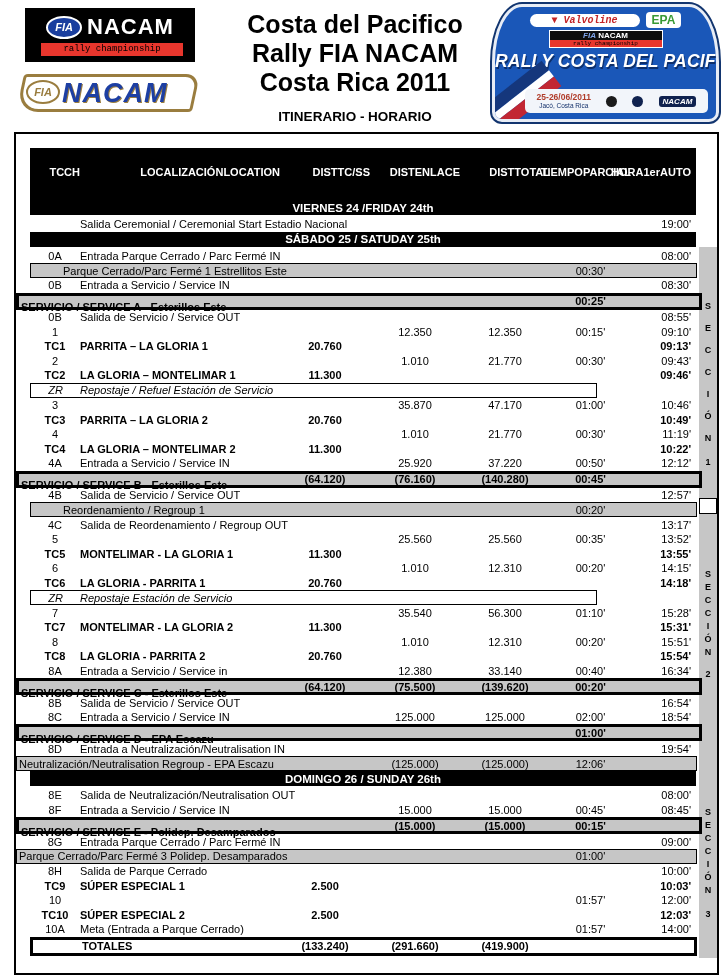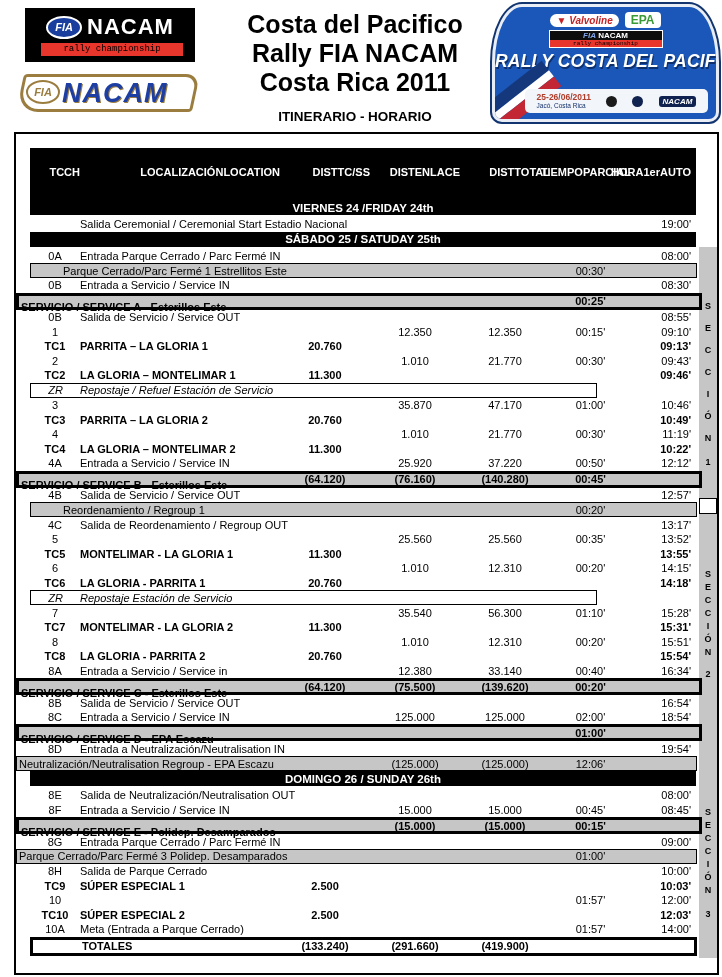--- a/index.html
+++ b/index.html
@@ -27,33 +27,33 @@
   .title-block{position:absolute;left:210px;top:10px;width:290px;text-align:center;
                font-weight:bold;font-size:25px;line-height:29px;}
   .subtitle{position:absolute;left:210px;top:109px;width:290px;text-align:center;
             font-weight:bold;font-size:13.5px;}
 
   
   .plate{position:absolute;left:492px;top:4px;width:227px;height:118px;background:#1a57b8;
          border:3px solid #e8edf6;outline:2px solid #12356f;
          border-radius:30px 30px 10px 10px / 58px 58px 10px 10px;box-sizing:border-box;overflow:hidden;}
   .plate-top{display:flex;align-items:center;justify-content:center;gap:6px;margin-top:5px;}
-  .valvoline{background:#fff;border-radius:8px;padding:1px 6px;color:#c42427;
-             font-weight:bold;font-style:italic;font-size:10px;}
+  .valvoline{background:#fff;border-radius:8px;padding:1px 22px;color:#c42427;
+             font-weight:bold;font-style:italic;font-size:10px;font-family:Liberation Mono, monospace;}
   .valvoline .v{color:#c42427;font-style:normal;}
   .epa{background:#fff;border-radius:4px;padding:1px 6px;color:#3a9a35;font-weight:bold;font-size:12px;}
   .plate-mini{width:112px;margin:2px auto 0;background:#0d0d0d;border:1px solid #fff;text-align:center;}
   .plate-mini .l1{color:#fff;font-weight:bold;font-size:8px;line-height:9px;}
   .plate-mini .l1 .fia{color:#7fa4e8;font-style:italic;}
   .plate-mini .l2{background:#e8362d;color:#000;font-size:6px;line-height:7px;font-family:"Liberation Mono",monospace;}
   .plate-title{margin-top:3px;text-align:center;color:#fff;font-weight:bold;font-style:italic;
                font-size:17.5px;letter-spacing:0.2px;text-shadow:1px 2px 0 #0d2f6b;white-space:nowrap;}
   .plate-bottom{position:absolute;left:30px;right:8px;bottom:6px;height:24px;background:#f2f5fa;
                 border-radius:5px;display:flex;align-items:center;justify-content:space-around;padding:0 4px;}
-  .plate-date{text-align:left;color:#13306b;}
+  .plate-date{text-align:center;color:#13306b;}
   .plate-date .d1{font-weight:bold;font-size:8.5px;line-height:9px;color:#b03c2a;}
   .plate-date .d2{font-size:6.5px;line-height:8px;}
   .dot{width:11px;height:11px;border-radius:50%;background:#1b1b1b;}
   .dot.b{background:#10224f;}
   .plate-nacam{background:#10224f;color:#fff;font-weight:bold;font-style:italic;font-size:8px;
                padding:1px 4px;border-radius:3px;}
   .stripes{position:absolute;left:-18px;bottom:-4px;width:86px;height:40px;transform:rotate(-38deg);}
   .stripes .s1{height:12px;background:#c22733;}
   .stripes .s2{height:8px;background:#fff;}
   .stripes .s3{height:12px;background:#15377c;}

